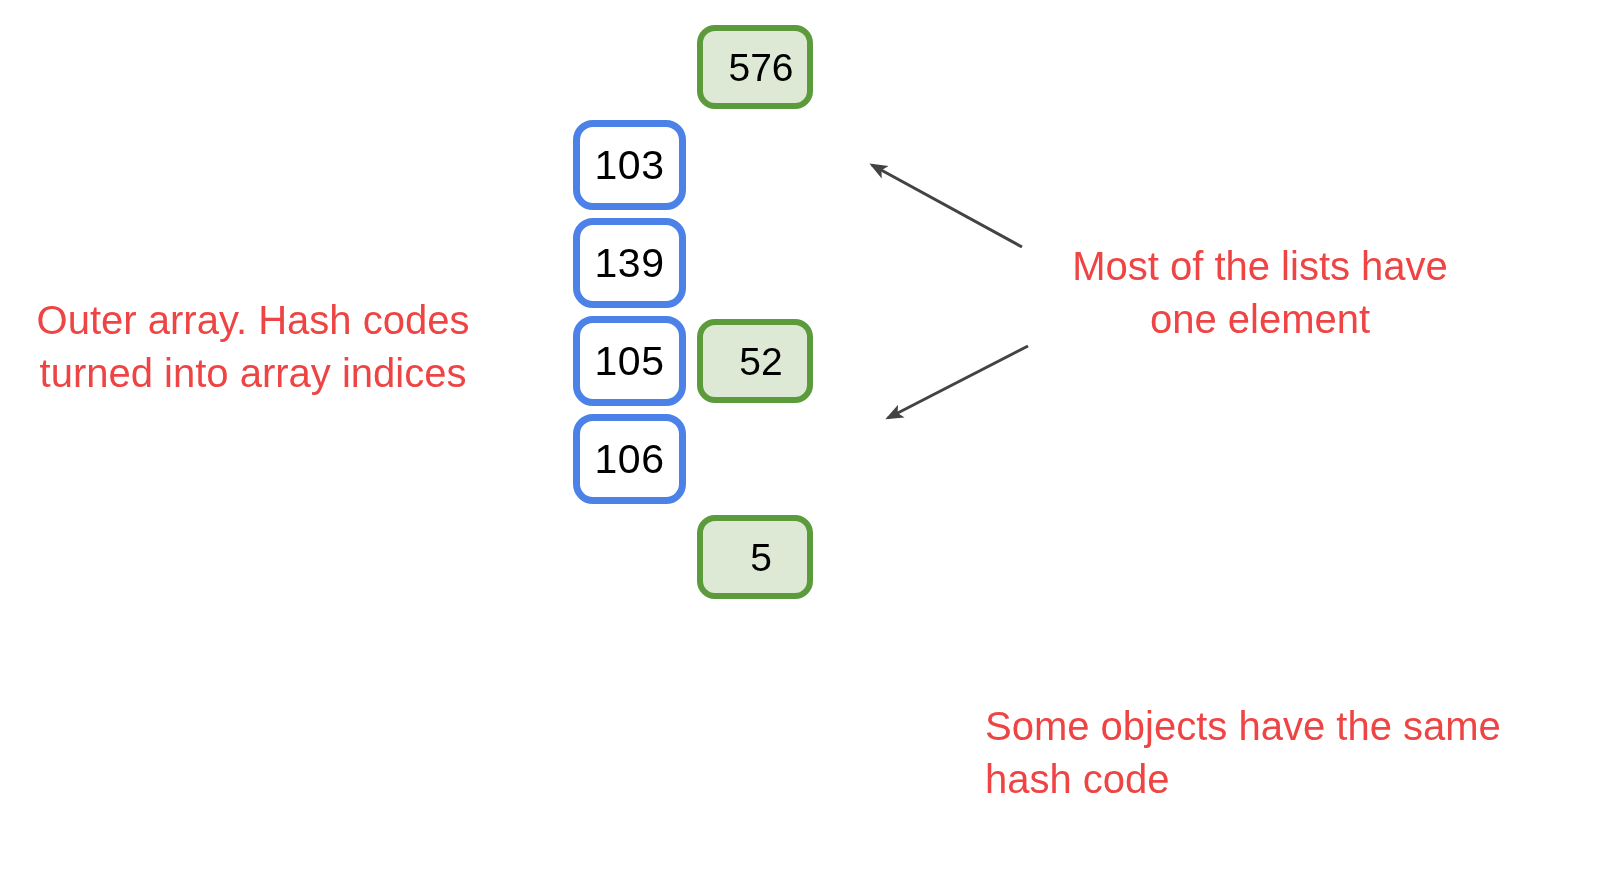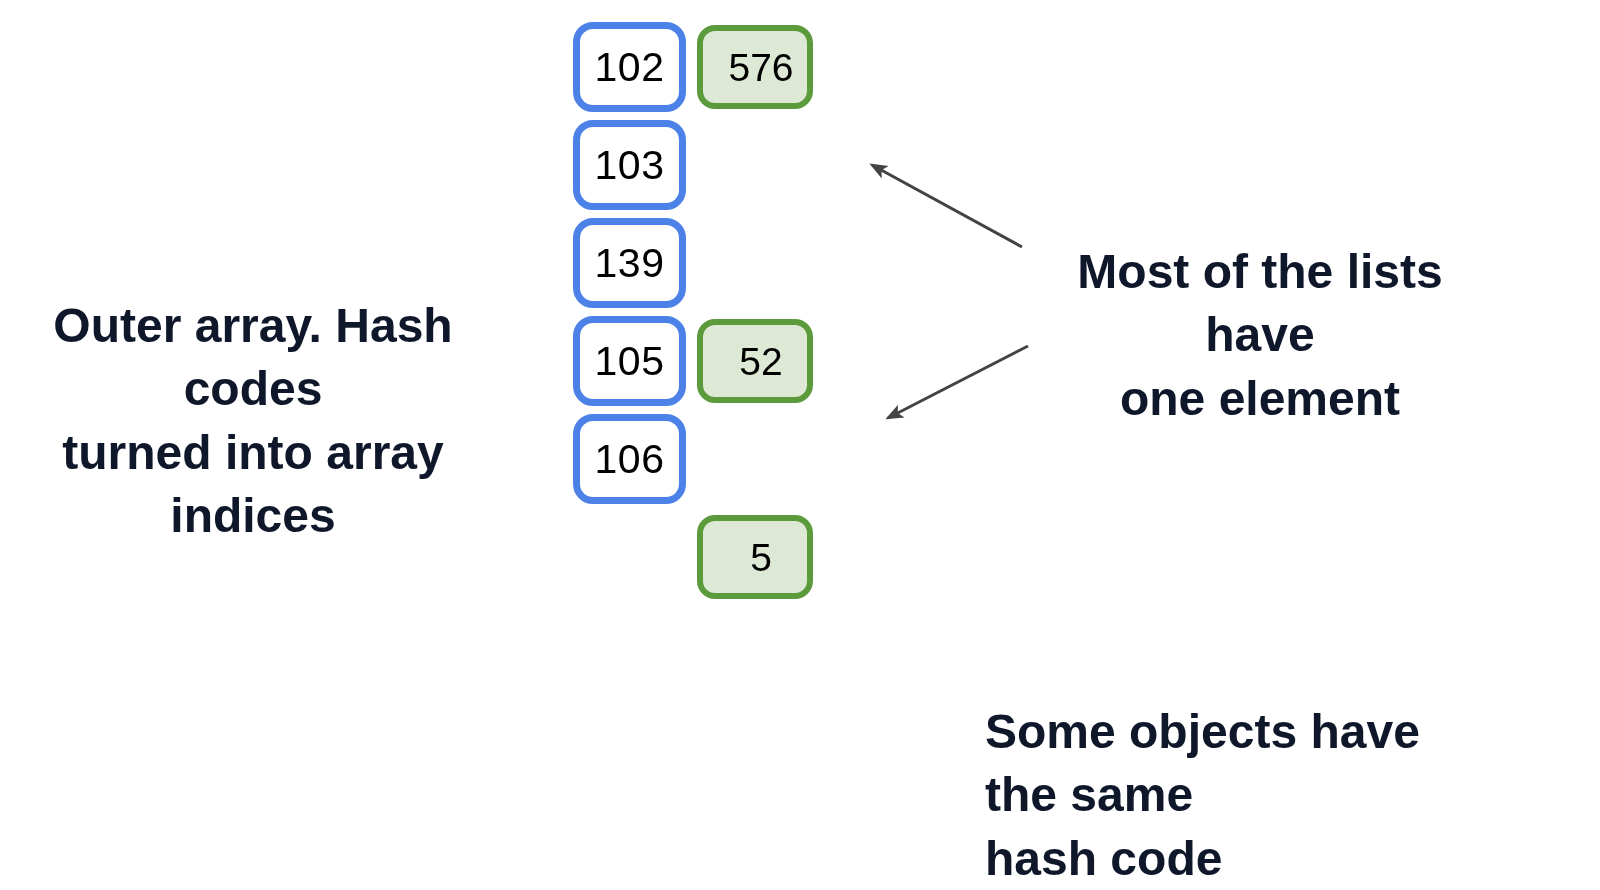--- a/index.html
+++ b/index.html
@@ -67,25 +67,24 @@
     font-size: 39px;
     line-height: 1;
     color: #000000;
     margin-right: 1px;
     padding-left: 12px;
   }
 
   
   .annotation {
     position: absolute;
-    color: #0f172a;
-    font-size: 48px;
+    color: #ef4444;
+    font-size: 40px;
     line-height: 1.32;
     white-space: pre-line;
-    font-weight: bold;
   }
   .annotation-left {
     left: 18px;
     top: 294px;
     width: 470px;
     text-align: center;
   }
   .annotation-right-top {
     left: 1040px;
     top: 240px;
@@ -121,21 +120,20 @@
       </marker>
     </defs>
     <line x1="1022" y1="247" x2="872" y2="165" stroke="#434343" stroke-width="3" marker-end="url(#head)"></line>
     <line x1="1028" y1="346" x2="888" y2="418" stroke="#434343" stroke-width="3" marker-end="url(#head)"></line>
   </svg>
 
   <div class="array-column">
 
 
     <div class="bucket-row">
-      <div class="index-cell">102</div>
       <div class="chain">
         <div class="node-cell">576</div>
       </div>
     </div>
 
     <div class="bucket-row">
       <div class="index-cell">103</div>
       <div class="chain"></div>
     </div>
 

